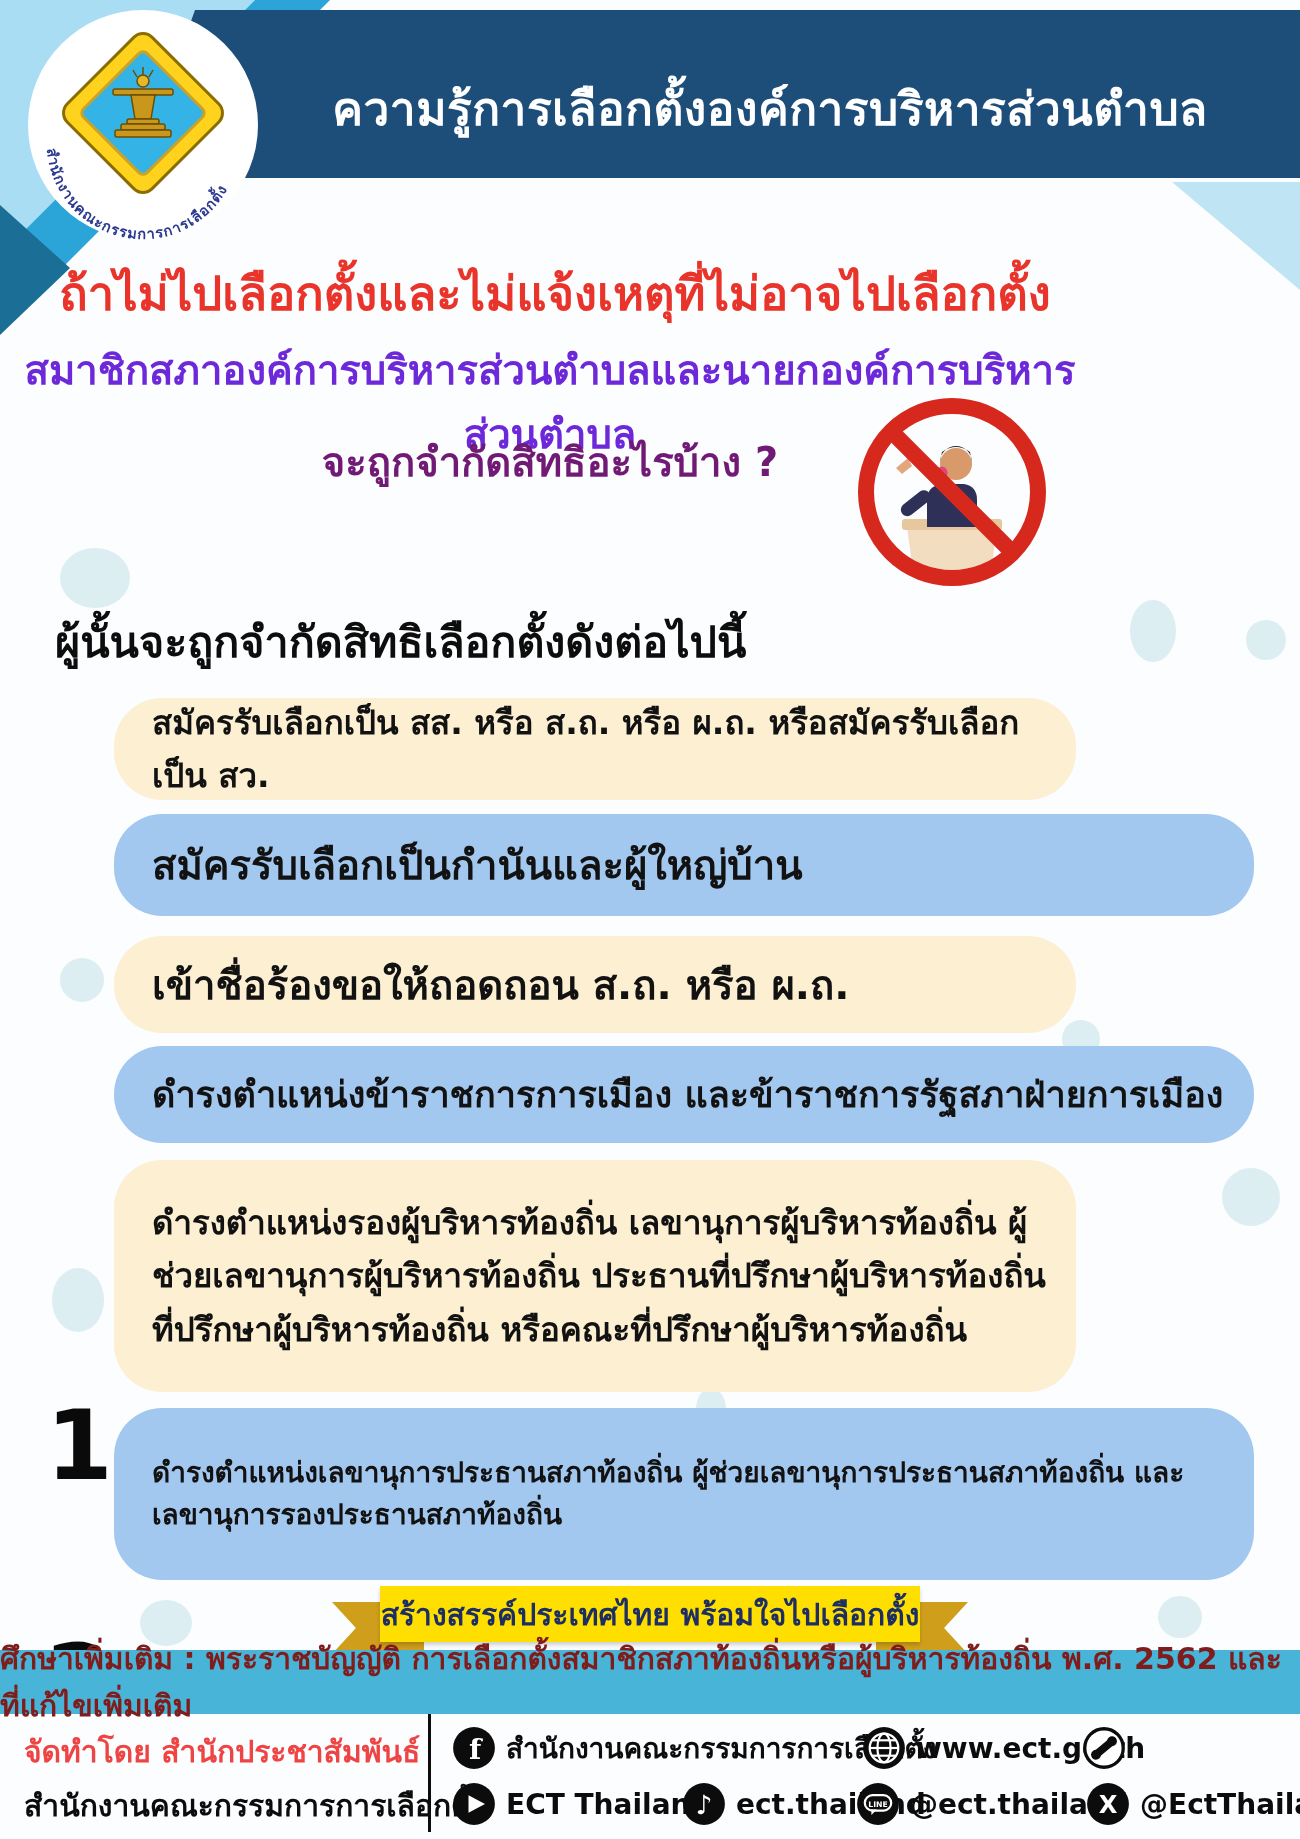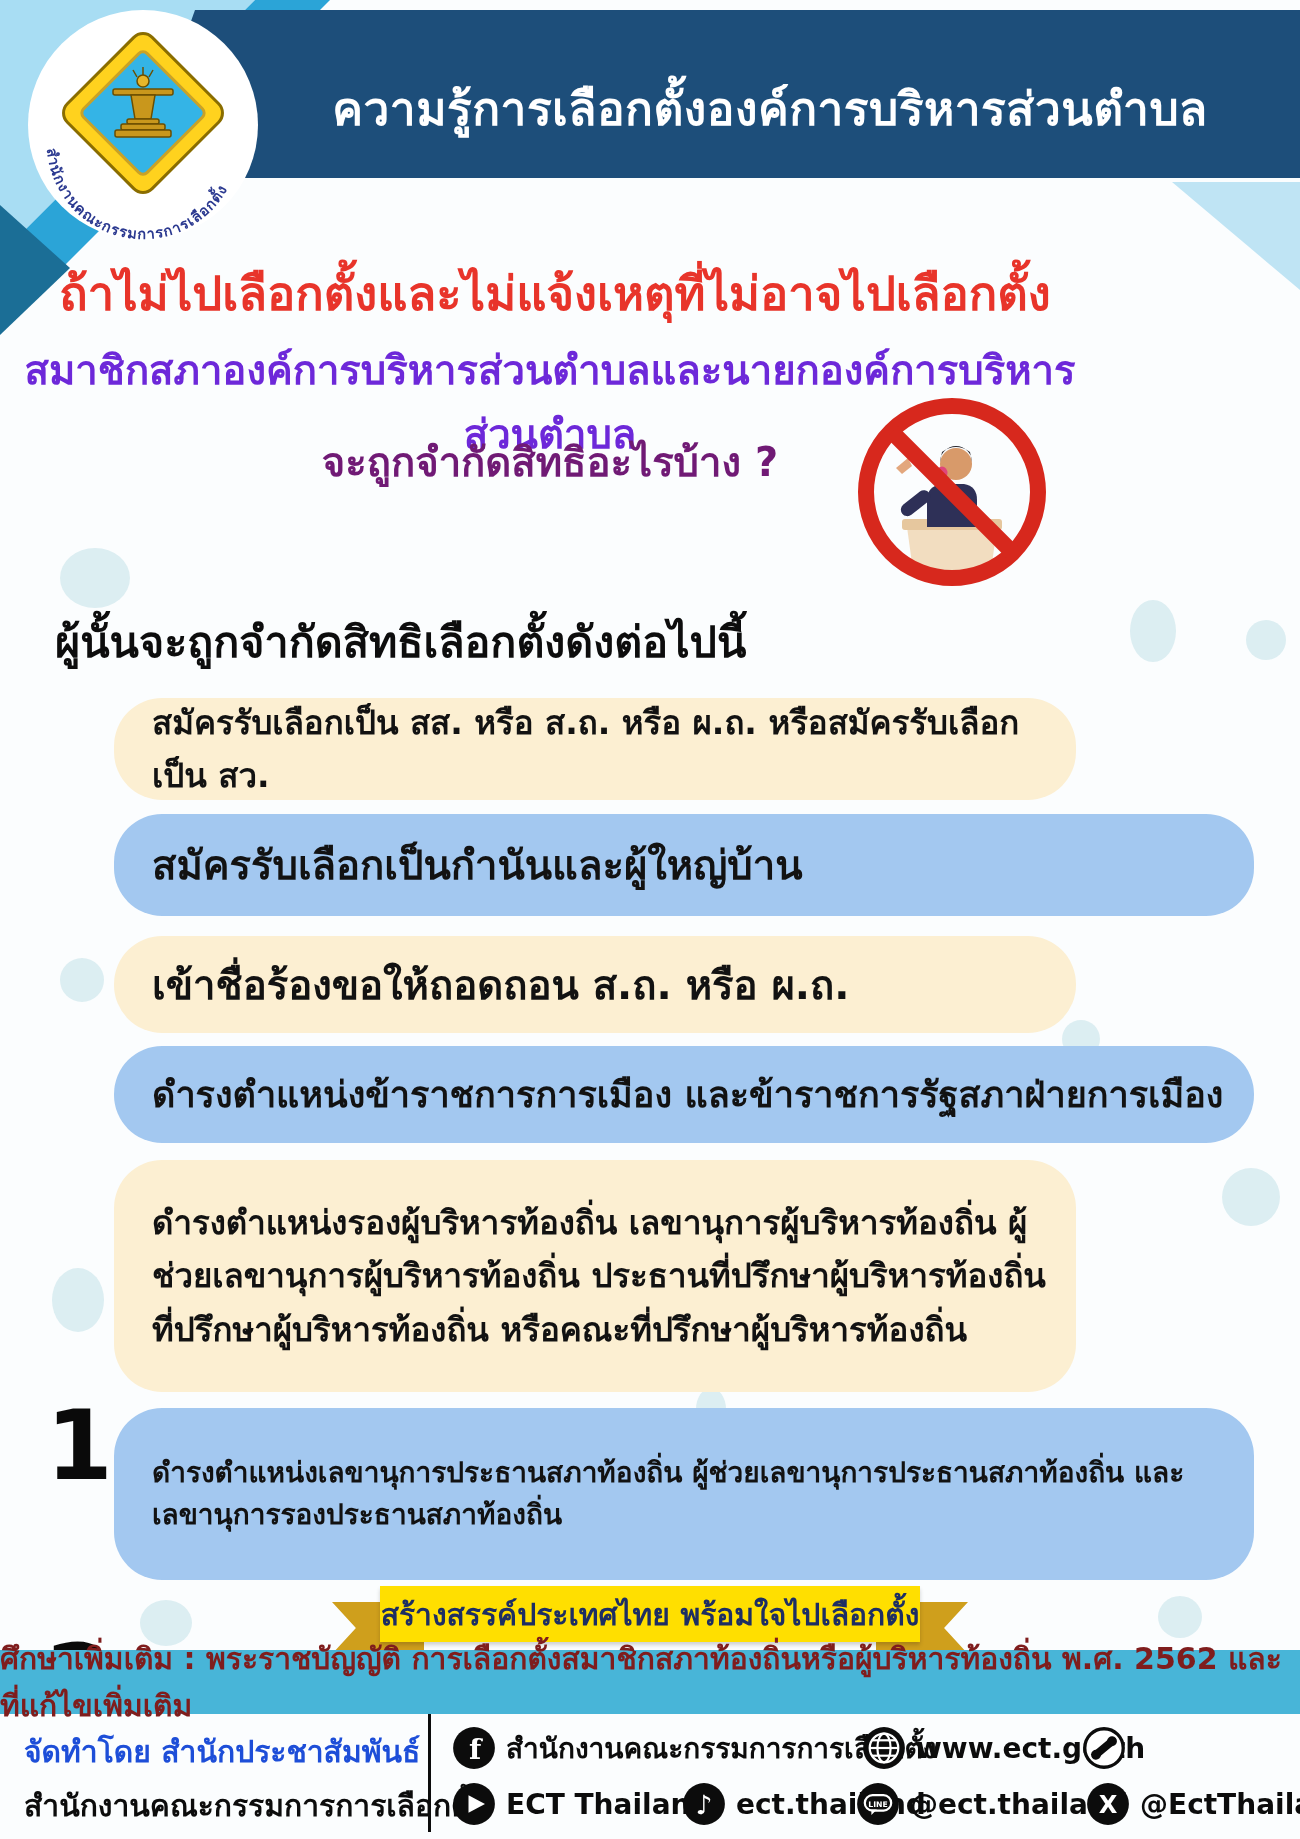--- a/index.html
+++ b/index.html
@@ -63,21 +63,21 @@
     display:flex;align-items:center;justify-content:center;
     color:#1d2e63;font-size:30px;font-weight:bold;box-shadow:0 3px 4px rgba(0,0,0,.18);
   }
   
   .info-strip{
     position:absolute;top:1650px;left:0;width:1300px;height:64px;background:#48b5d8;
     display:flex;align-items:center;justify-content:center;
     color:#7f1d1d;font-size:30px;font-weight:bold;
   }
   
-  .credit1{position:absolute;top:1728px;left:24px;font-size:30px;font-weight:bold;color:#1d4ed8;}
+  .credit1{position:absolute;top:1728px;left:24px;font-size:30px;font-weight:bold;color:#ef4444;}
   .credit2{position:absolute;top:1782px;left:24px;font-size:30px;font-weight:bold;color:#0c0c0c;}
   .footer-divider{position:absolute;top:1714px;left:428px;width:3px;height:118px;background:#0c0c0c;}
   .chan{position:absolute;display:flex;align-items:center;gap:10px;color:#0c0c0c;font-size:28px;font-weight:bold;}
   .chan .sicon{width:44px;height:44px;flex:0 0 44px;}
   .c-fb{top:1726px;left:452px;}
   .c-globe{top:1726px;left:862px;}
   .c-phone{top:1726px;left:1082px;}
   .c-yt{top:1782px;left:452px;}
   .c-tt{top:1782px;left:682px;}
   .c-line{top:1782px;left:856px;}

